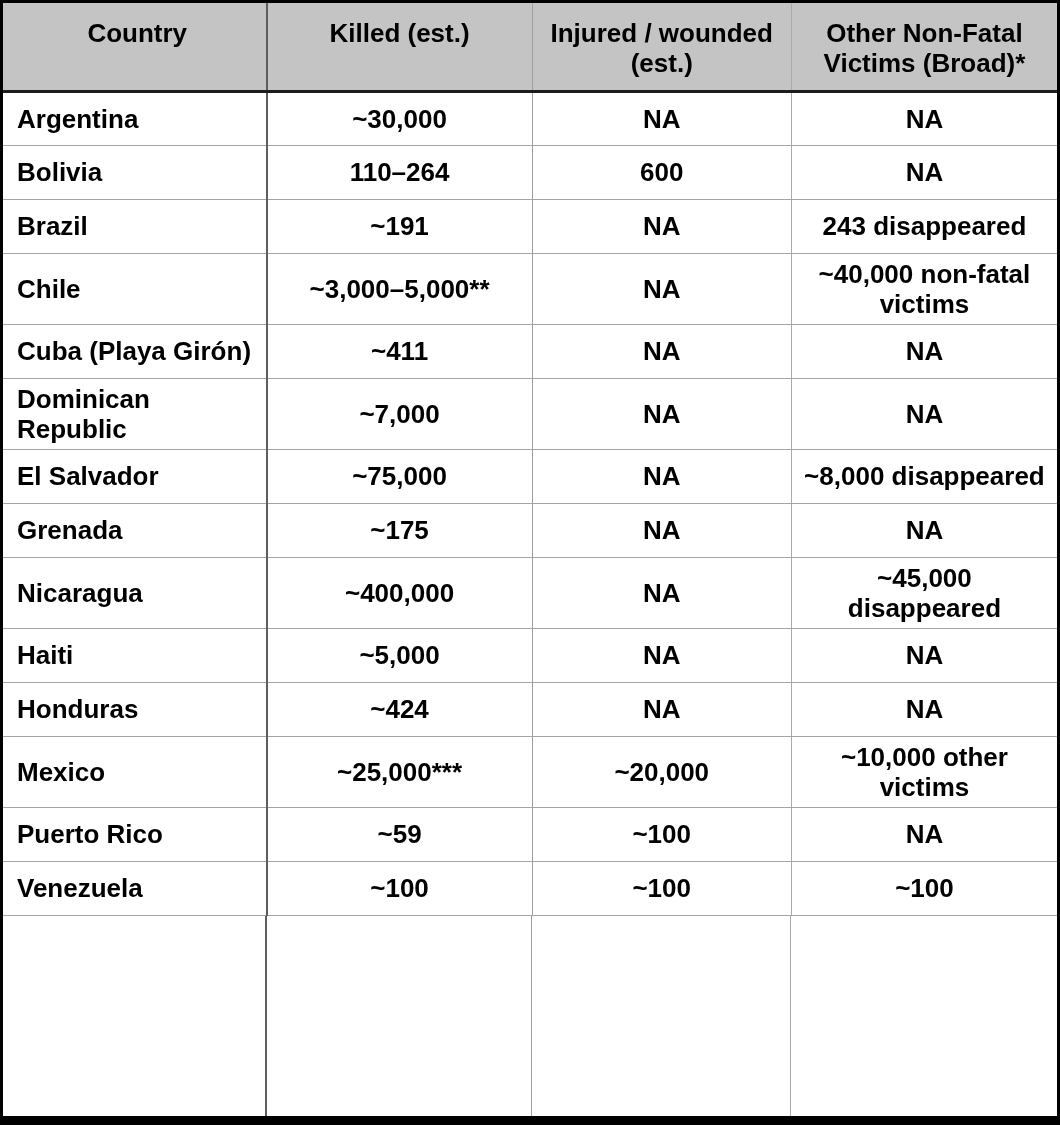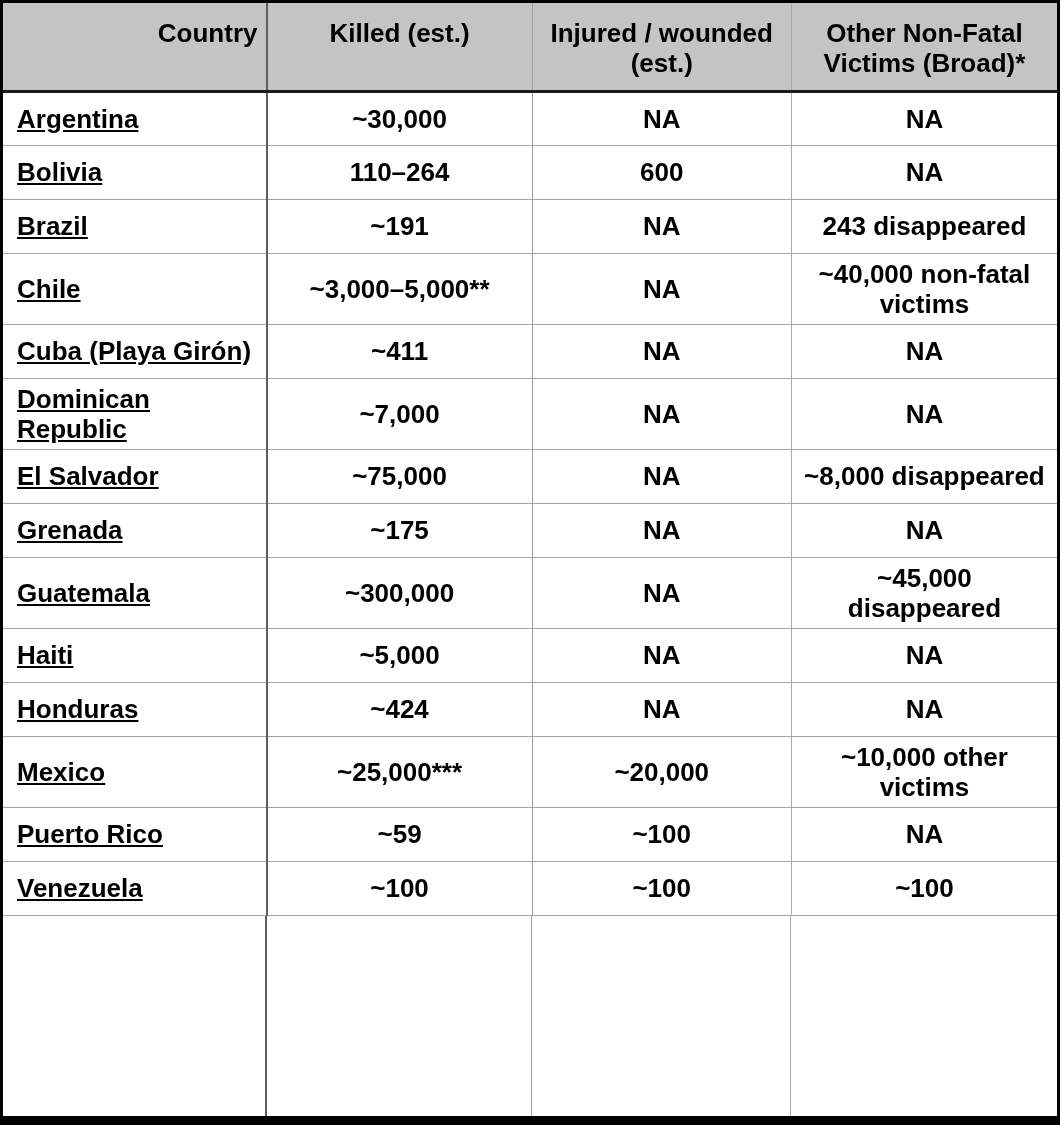--- a/index.html
+++ b/index.html
@@ -44,36 +44,35 @@
   thead th{
     height:88px;
     background:var(--header-bg);
     font-weight:bold;
     text-align:center;
     vertical-align:top;
     padding:15px 8px 8px 8px;
     border-bottom:3px solid var(--header-rule);
   }
   thead th:first-child{
-    text-align:right;
+    text-align:center;
     padding-left:14px;
   }
   
   tbody th,tbody td{
     height:54px;
     border-bottom:1px solid var(--grid-line);
     padding:5px 8px;
     vertical-align:middle;
     background:#ffffff;
   }
   tbody th{
     text-align:left;
     font-weight:bold;
     padding-left:14px;
-    text-decoration:underline;
   }
   tbody td{
     text-align:center;
     font-weight:bold;
   }
   
   tr > *:nth-child(1){border-right:2px solid var(--col-divider-dark);}
   tr > *:nth-child(2){border-right:1px solid #9e9e9e;}
   tr > *:nth-child(3){border-right:1px solid #aaaaaa;}
   
@@ -158,22 +157,22 @@
             <td>NA</td>
             <td>~8,000 disappeared</td>
           </tr>
           <tr>
             <th scope="row">Grenada</th>
             <td>~175</td>
             <td>NA</td>
             <td>NA</td>
           </tr>
           <tr>
-            <th scope="row">Guatemala</th>
-            <td>~300,000</td>
+            <th scope="row">Nicaragua</th>
+            <td>~400,000</td>
             <td>NA</td>
             <td>~45,000 disappeared</td>
           </tr>
           <tr>
             <th scope="row">Haiti</th>
             <td>~5,000</td>
             <td>NA</td>
             <td>NA</td>
           </tr>
           <tr>

